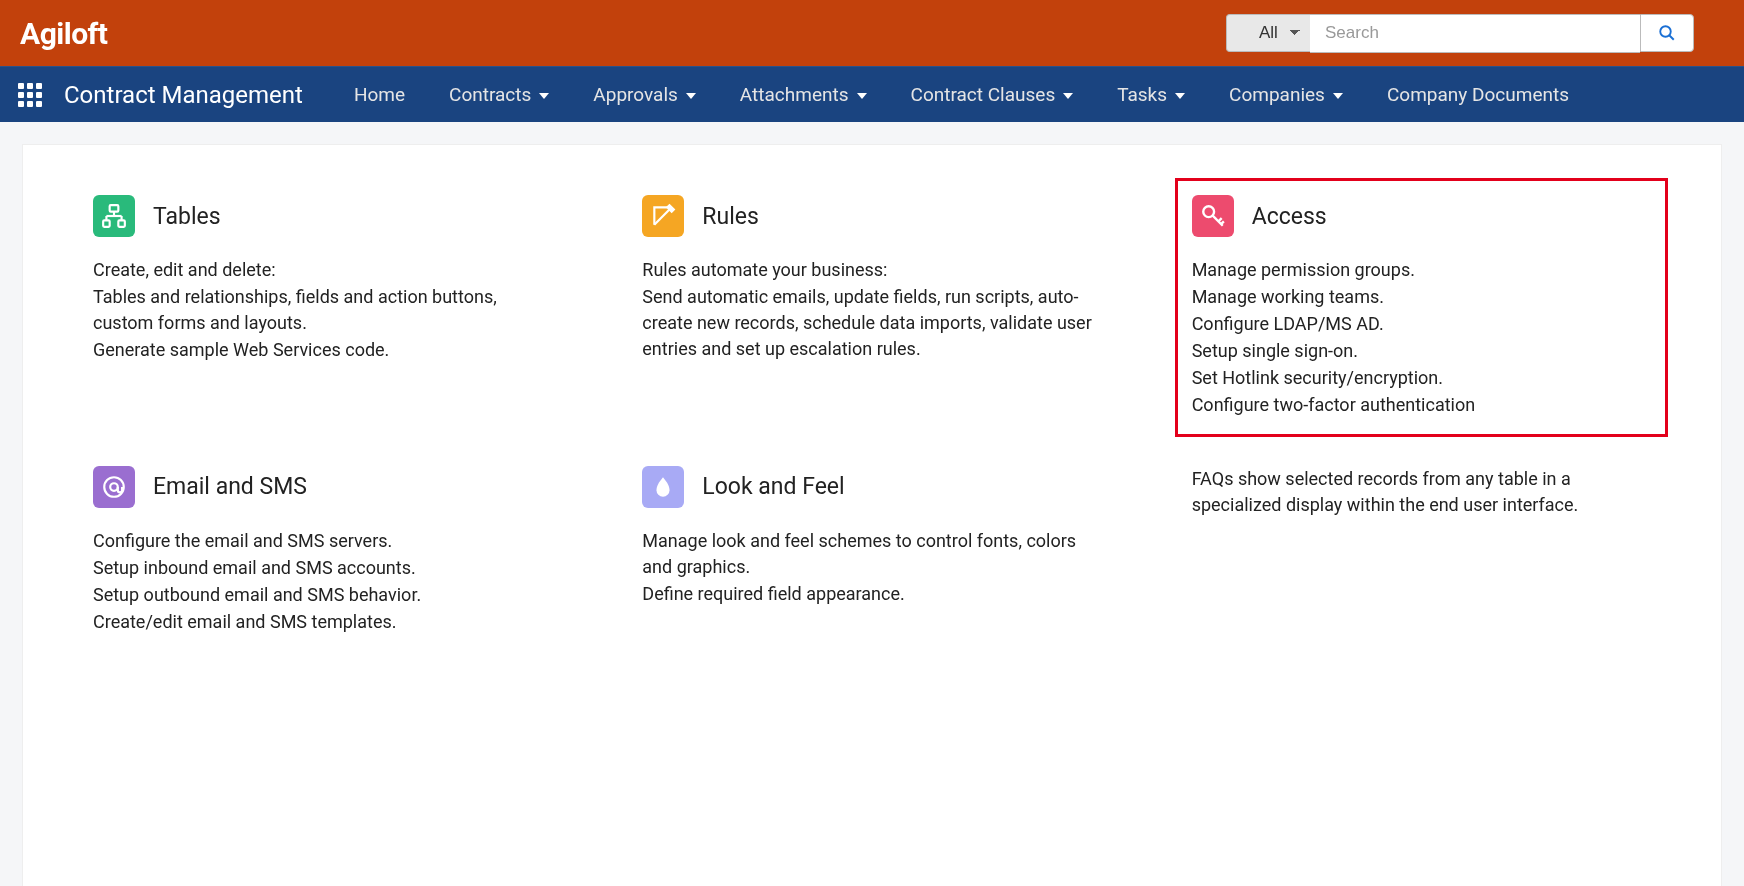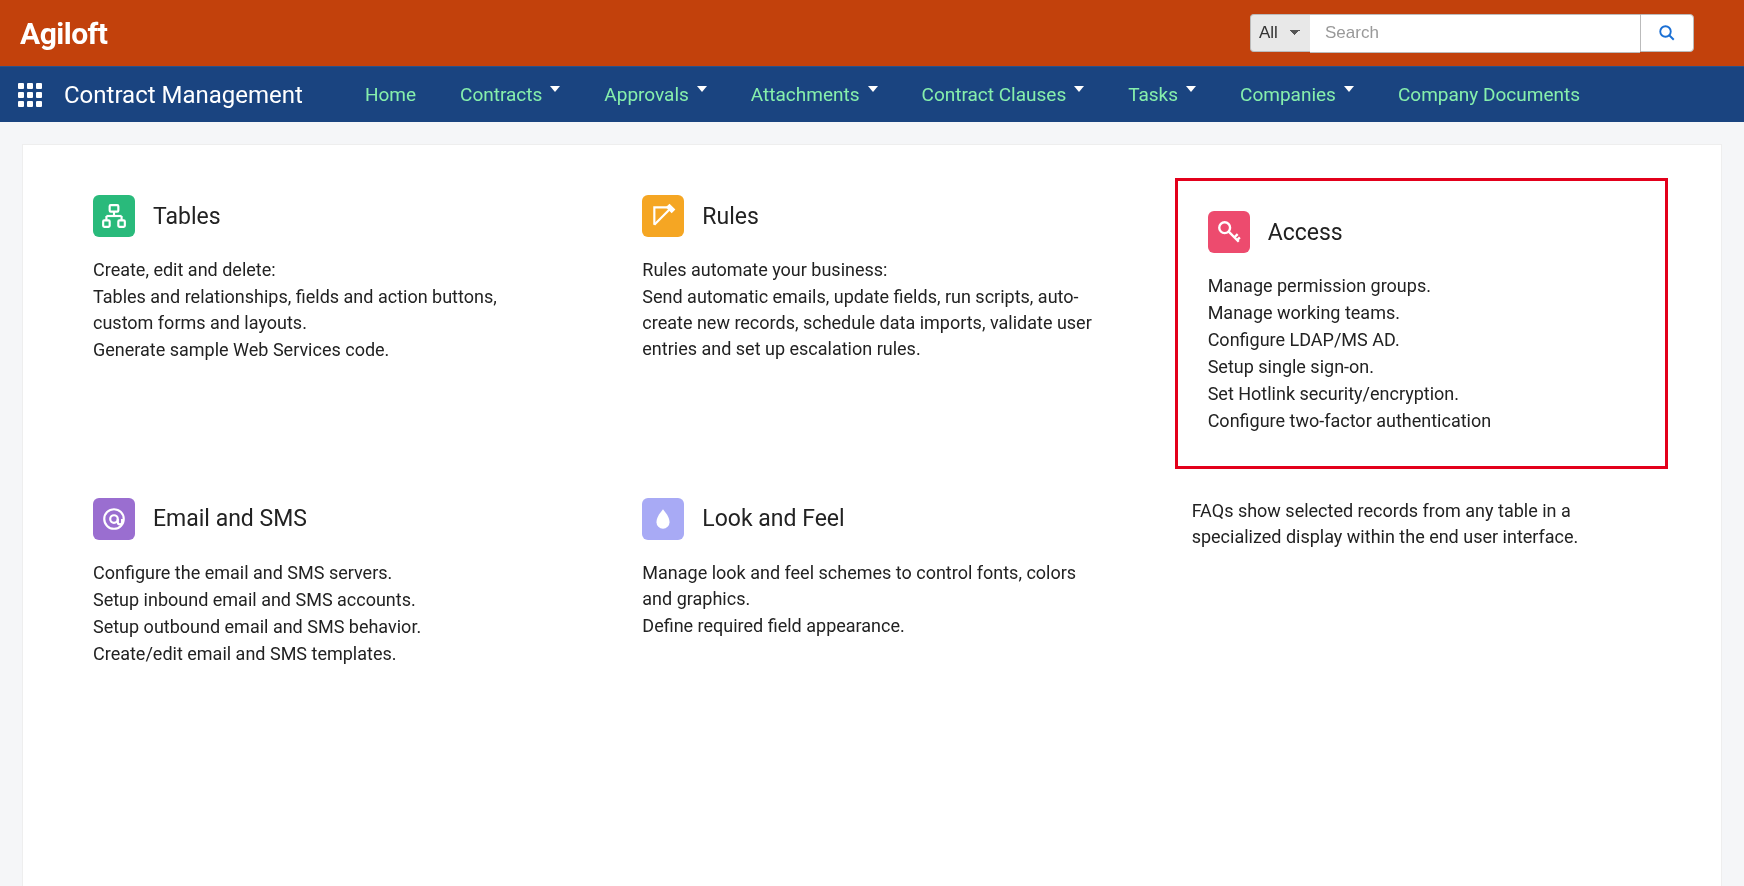--- a/index.html
+++ b/index.html
@@ -26,21 +26,21 @@
 .header-spacer { flex: 1; }
 .search-container {
   display: flex;
   align-items: stretch;
   margin-right: 30px;
 }
 .search-category {
   background: #e8e8e8;
   border: 1px solid #bbb;
   border-right: none;
-  padding: 0 32px 0 8px;
+  padding: 0 32px 0 32px;
   font-size: 17px;
   color: #333;
   appearance: none;
   border-radius: 4px 0 0 4px;
   height: 38px;
   cursor: pointer;
   position: relative;
   background-image: linear-gradient(45deg, transparent 50%, #555 50%), linear-gradient(135deg, #555 50%, transparent 50%);
   background-position: calc(100% - 15px) center, calc(100% - 10px) center;
   background-size: 5px 5px, 5px 5px;
@@ -87,29 +87,30 @@
   cursor: pointer;
 }
 .apps-icon span {
   background: #fff;
   border-radius: 1px;
 }
 .module-title {
   color: #fff;
   font-size: 24px;
   font-weight: 400;
-  margin-right: 40px;
+  margin-right: 29px;
 }
 .nav-items { display: flex; gap: 0; }
 .nav-item {
-  color: #86efac;
+  color: #e5e5e5;
   font-size: 19px;
   padding: 10px 22px;
   cursor: pointer;
   display: flex;
+  align-items: center;
   gap: 8px;
 }
 .chevron-down {
   width: 0; height: 0;
   border-left: 5px solid transparent;
   border-right: 5px solid transparent;
   border-top: 6px solid #fff;
   margin-top: 3px;
 }
 .content-area {
@@ -124,21 +125,21 @@
   grid-template-columns: 1fr 1fr 1fr;
   column-gap: 90px;
   row-gap: 46px;
 }
 .card {
   display: flex;
   flex-direction: column;
 }
 .card-highlighted {
   border: 3px solid #e3001b;
-  padding: 30px;
+  padding: 14px;
   margin: -17px;
 }
 .card-header {
   display: flex;
   align-items: center;
   gap: 18px;
   margin-bottom: 20px;
 }
 .card-icon {
   width: 42px;

